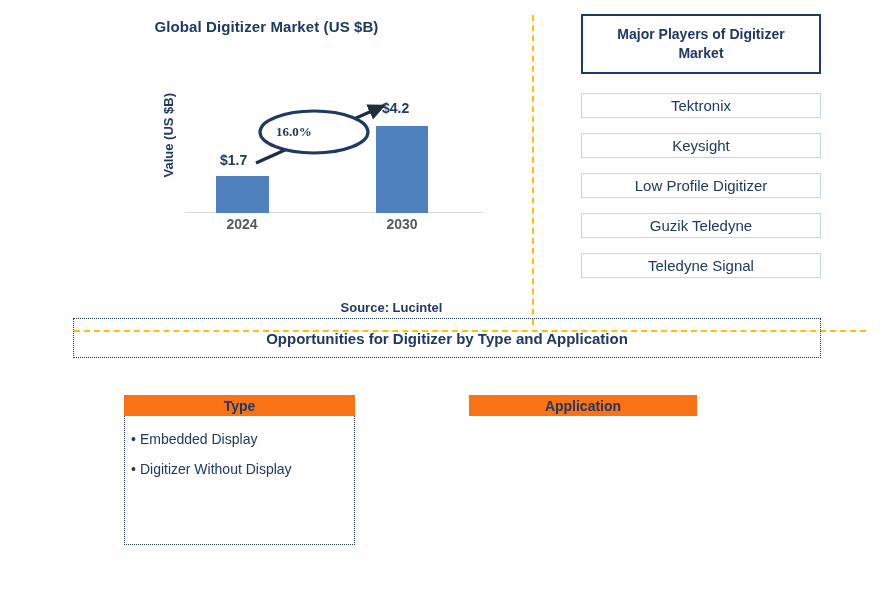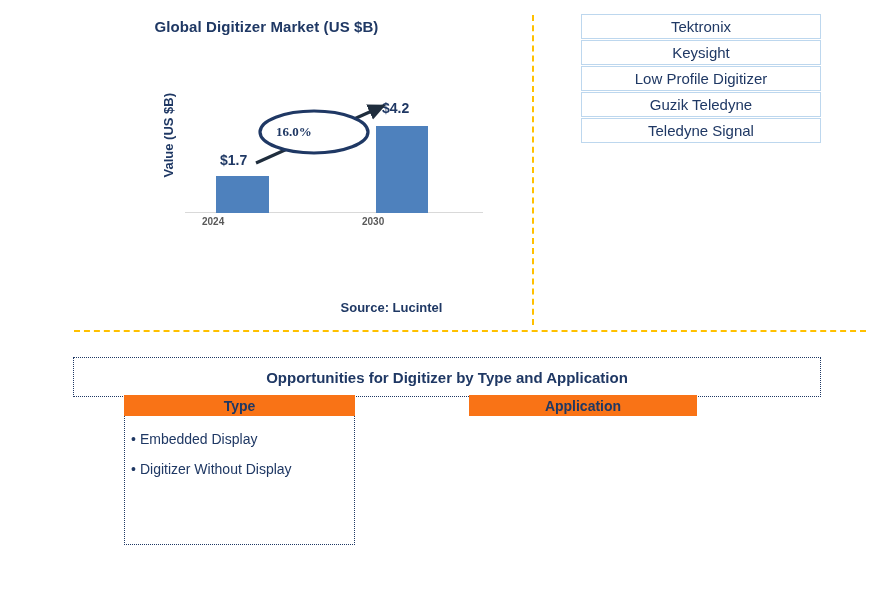--- a/index.html
+++ b/index.html
@@ -87,24 +87,24 @@
     font-size: 14px;
     font-weight: bold;
     color: #1F3864;
     white-space: nowrap;
   }
   #value-2024 { left: 220px; top: 152px; }
   #value-2030 { left: 382px; top: 100px; }
   .tick-label {
     position: absolute;
     top: 216px;
-    font-size: 10px;
+    font-size: 14px;
     font-weight: bold;
     color: #595959;
-    text-align: left;
+    text-align: center;
     width: 80px;
   }
   #tick-2024 { left: 202px; }
   #tick-2030 { left: 362px; }
 
   #cagr-svg {
     position: absolute;
     left: 250px;
     top: 95px;
     width: 165px;
@@ -177,28 +177,28 @@
   .player-box {
     box-sizing: border-box;
     width: 240px;
     height: 25px;
     border: 1px solid #BDD7EE;
     display: flex;
     align-items: center;
     justify-content: center;
     font-size: 15px;
     color: #1F3864;
-    margin-bottom: 1px;
+    margin-bottom: 15px;
   }
 
   
   #opportunities-banner {
     position: absolute;
     left: 73px;
-    top: 357px;
+    top: 318px;
     box-sizing: border-box;
     width: 748px;
     height: 40px;
     border: 1px dotted #1F3864;
     display: flex;
     align-items: center;
     justify-content: center;
     font-size: 15px;
     font-weight: bold;
     color: #1F3864;
@@ -277,20 +277,21 @@
     </svg>
     <div id="cagr-label">16.0%</div>
 
     <div id="source-note">Source: Lucintel</div>
   </div>
 
   <div id="divider-vertical"></div>
   <div id="divider-horizontal"></div>
 
   <div id="players-panel">
+    <div id="players-header">Major Players of Digitizer Market</div>
 
     <div class="player-box">
       <span>Tektronix</span>
     </div>
     <div class="player-box">
       <span>Keysight</span>
     </div>
     <div class="player-box">
       <span>Low Profile Digitizer</span>
     </div>

